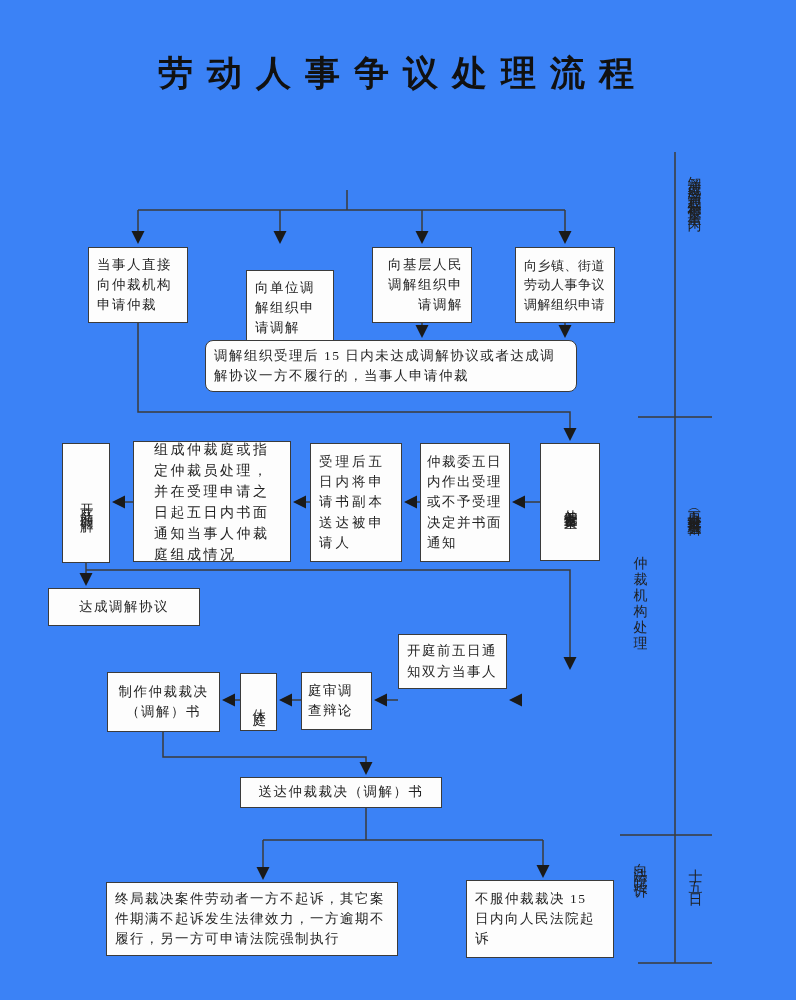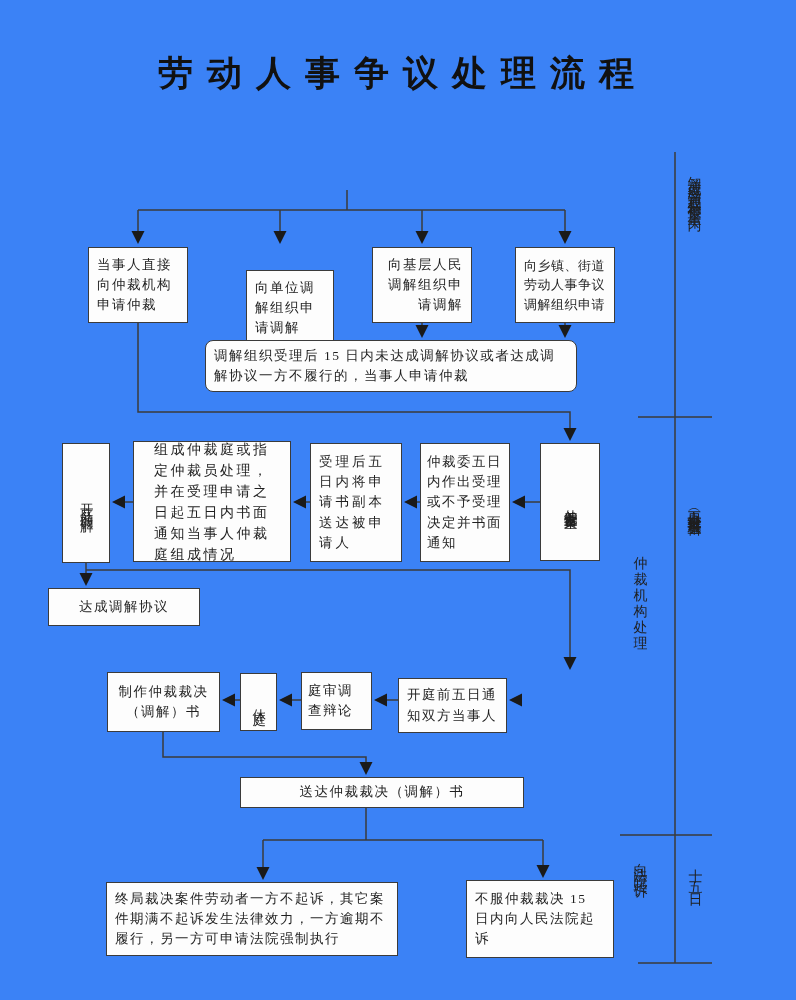--- a/index.html
+++ b/index.html
@@ -37,23 +37,23 @@
   #n-wide{left:205px;top:340px;width:372px;height:52px;border-radius:8px;}
   #n-pretrial{left:62px;top:443px;width:48px;height:120px;}
   #n-tribunal{left:133px;top:441px;width:158px;height:121px;padding:16px 20px;font-size:14px;letter-spacing:2.5px;}
   #n-serve{left:310px;top:443px;width:92px;height:119px;}
   #n-decide{left:420px;top:443px;width:90px;height:119px;padding:4px 6px;}
   #n-filing{left:540px;top:443px;width:60px;height:118px;letter-spacing:1px;}
   #n-agree{left:48px;top:588px;width:152px;height:38px;}
   #n-award{left:107px;top:672px;width:113px;height:60px;padding-left:8px;}
   #n-adjourn{left:240px;top:673px;width:37px;height:58px;}
   #n-debate{left:301px;top:672px;width:71px;height:58px;padding:4px 6px;}
-  #n-notify{left:398px;top:678px;width:109px;height:55px;}
+  #n-notify{left:398px;top:634px;width:109px;height:55px;}
   #n-prep{left:520px;top:672px;width:100px;height:57px;}
-  #n-deliver{left:240px;top:777px;width:284px;height:31px;padding:9px;}
+  #n-deliver{left:240px;top:777px;width:202px;height:31px;padding:9px;}
   #n-final{left:106px;top:882px;width:292px;height:74px;}
   #n-appeal{left:466px;top:880px;width:148px;height:78px;}
   
   #sl-1{left:687px;top:165px;}
   #sl-2t{left:687px;top:500px;letter-spacing:1px;}
   #sl-2l{left:633px;top:545px;letter-spacing:16px;}
   #sl-3l{left:633px;top:852px;letter-spacing:5px;}
   #sl-3t{left:688px;top:858px;letter-spacing:12px;}
 </style>
 </head>

